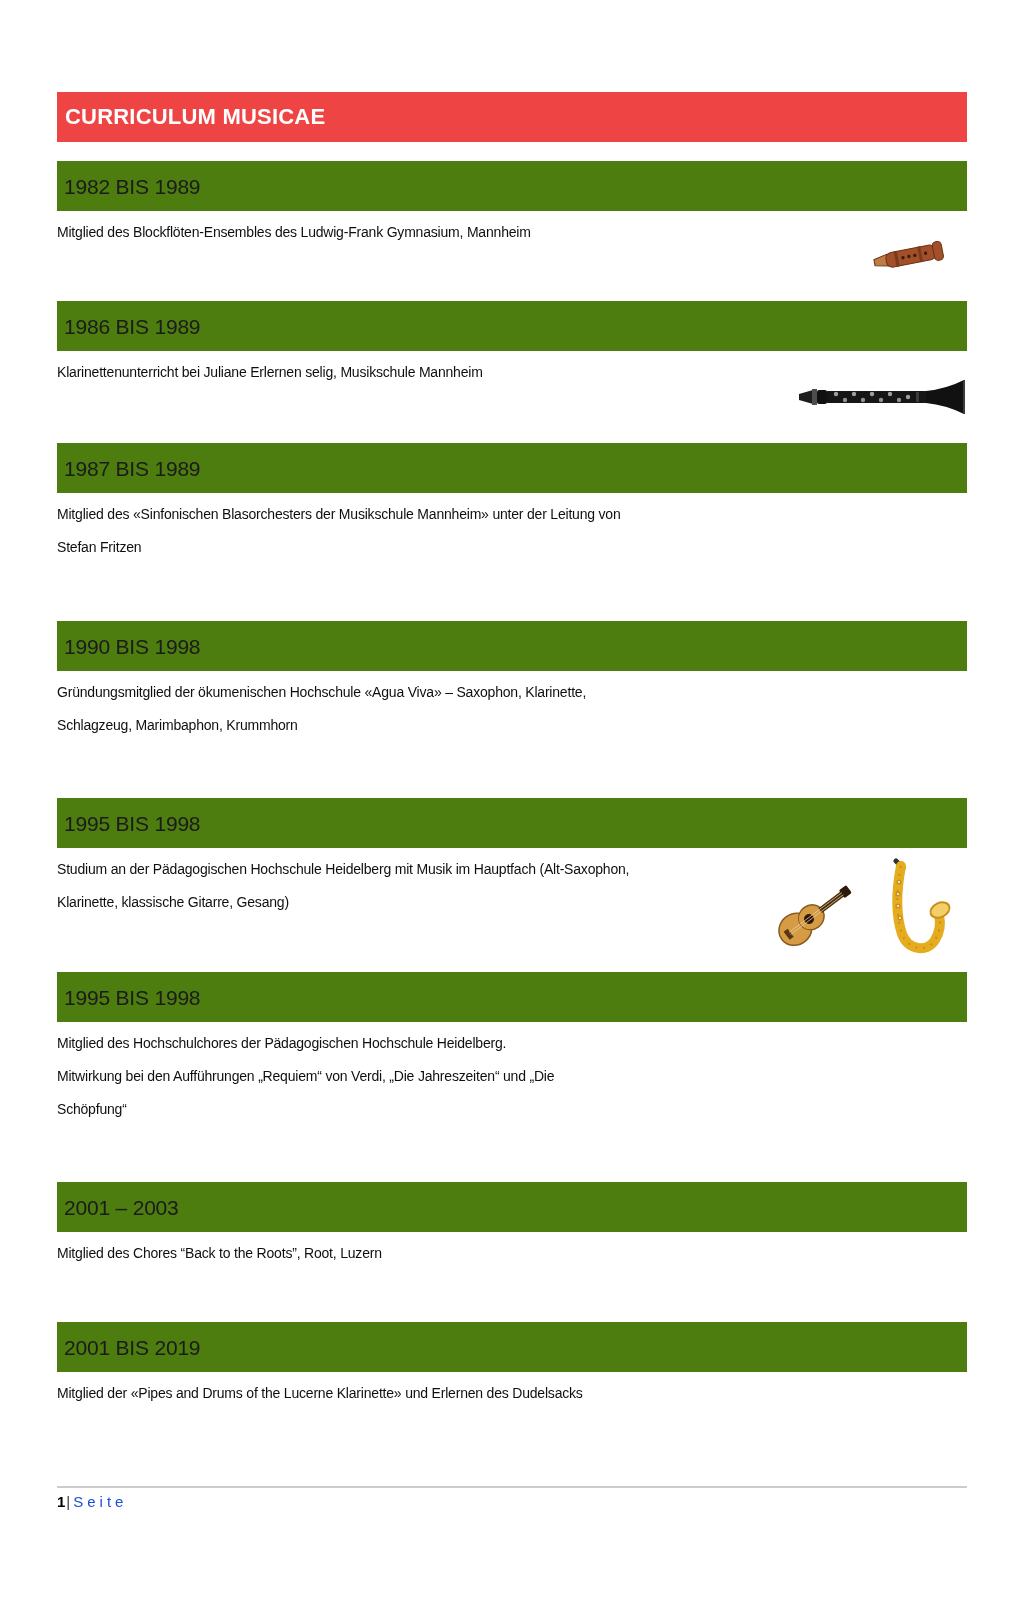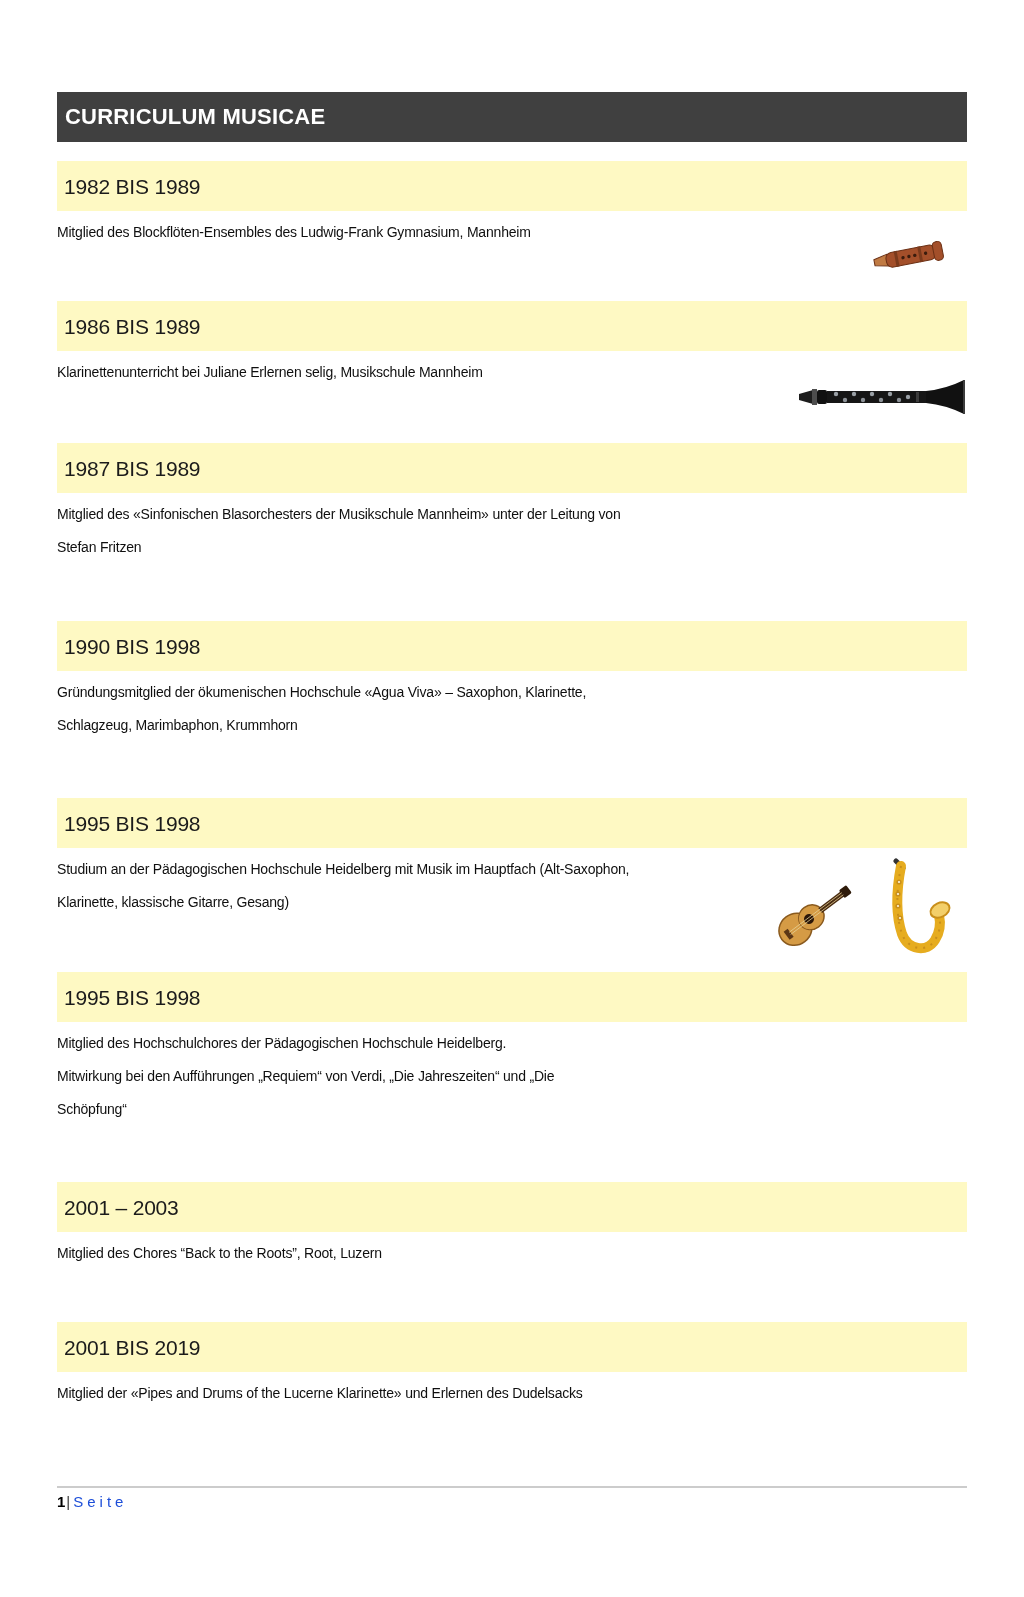--- a/index.html
+++ b/index.html
@@ -3,26 +3,26 @@
 <meta charset="utf-8">
 <style>
   html,body { margin:0; padding:0; }
   body {
     width:1024px; height:1597px; background:#ffffff; position:relative;
     font-family:"Liberation Sans", sans-serif; overflow:hidden;
   }
   .page { position:absolute; inset:0; }
   .titlebar {
     position:absolute; left:57px; top:92px; width:910px; height:50px;
-    background:#404040; color:#ffffff; font-weight:bold; font-size:22px;
+    background:#ef4444; color:#ffffff; font-weight:bold; font-size:22px;
     line-height:50px; padding-left:8px; box-sizing:border-box; letter-spacing:0.2px;
   }
   .datebar {
     position:absolute; left:57px; width:910px; height:50px;
-    background:#fef9c3; color:#1b1b1b; font-size:21px; line-height:51px;
+    background:#4d7c0f; color:#1b1b1b; font-size:21px; line-height:51px;
     padding-left:7px; box-sizing:border-box; letter-spacing:-0.2px;
   }
   .bodytext {
     position:absolute; left:57px; width:912px; color:#0f0f0f; font-size:14px;
     line-height:33px; white-space:pre-line; letter-spacing:-0.2px;
   }
   .icon-wrap { position:absolute; }
   .footer-rule {
     position:absolute; left:57px; top:1486px; width:910px;
     border-top:2px solid #cccccc;

